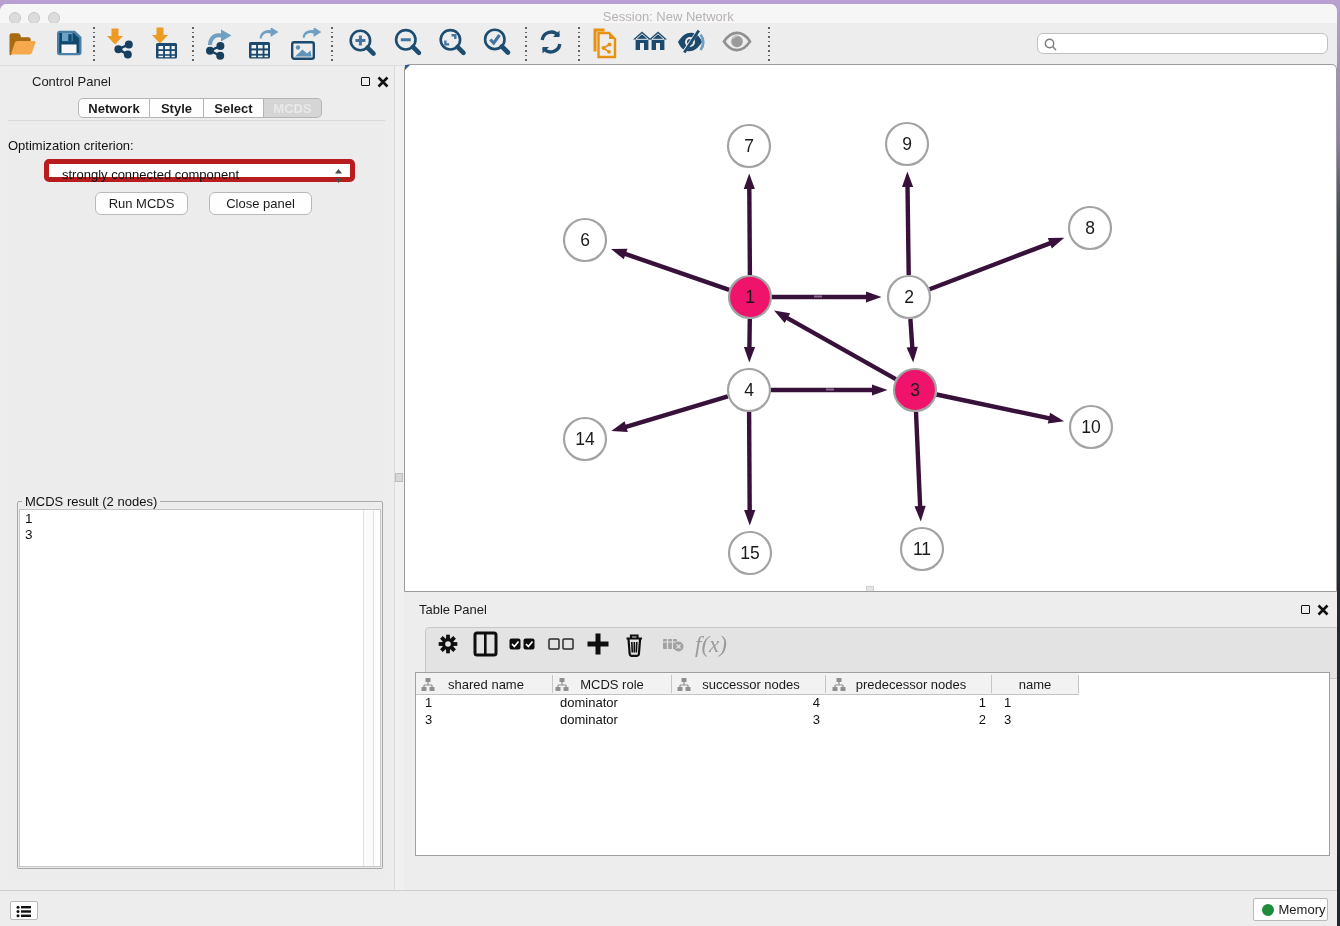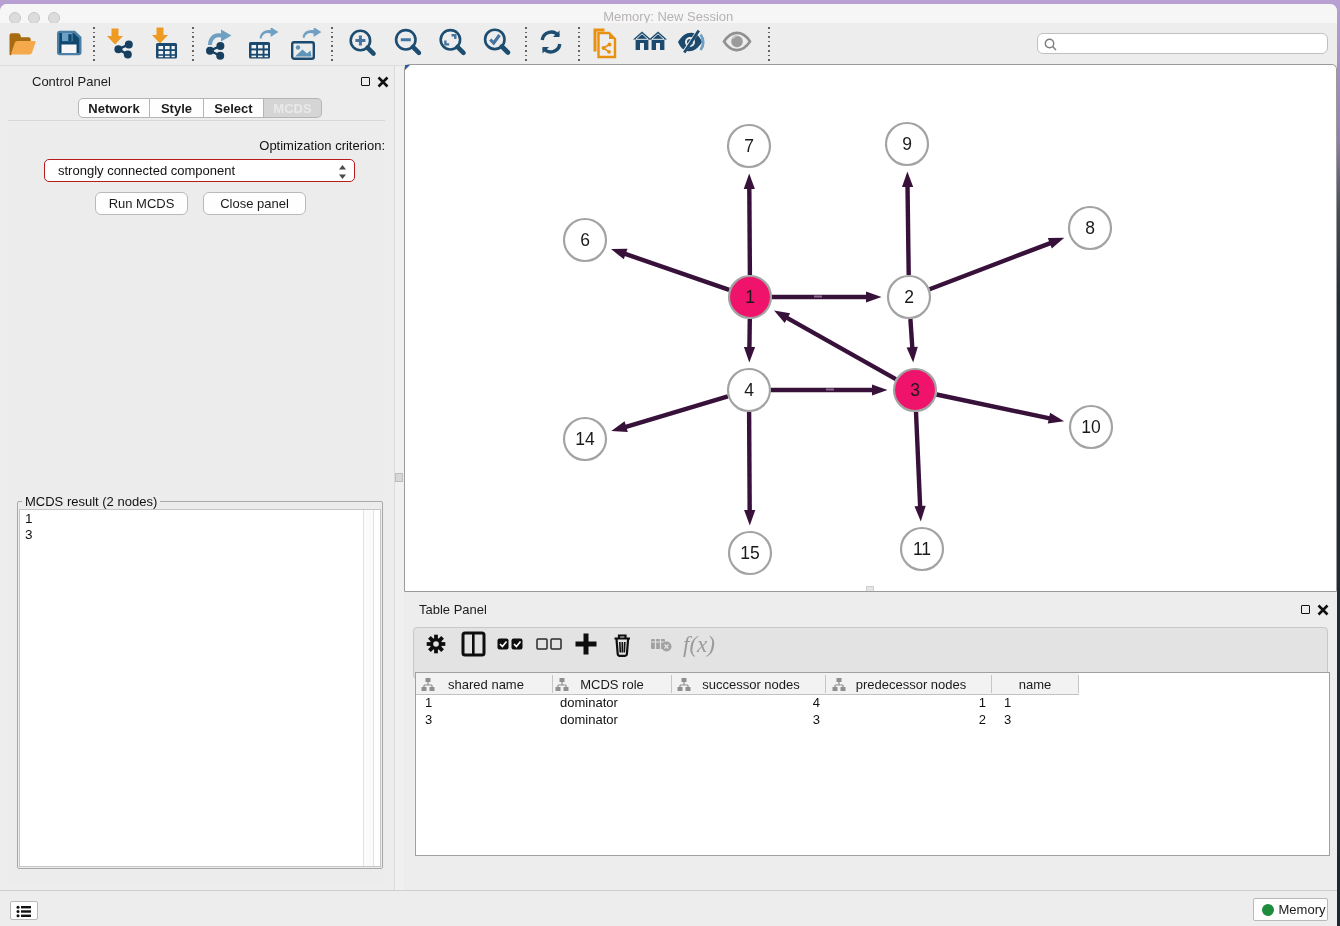--- a/index.html
+++ b/index.html
@@ -51,21 +51,21 @@
   font-size:13px; color:#1b1b1b; text-align:center; }
 </style>
 </head>
 <body>
 <div id="backdrop" class="abs"></div>
 <div id="mainwin" class="abs">
   <div id="titlebar" class="abs">
     <div class="light" style="left:8.5px;"></div>
     <div class="light" style="left:27.5px;"></div>
     <div class="light" style="left:47.5px;"></div>
-    <div id="wintitle">Memory: New Session</div>
+    <div id="wintitle">Session: New Network</div>
   </div>
   <div id="toolbar" class="abs">
     <svg class="ticon" style="left:7px" width="32" height="36" viewBox="0 0 32 36">
       <path d="M2.5 29.5 V10.5 q0 -2.2 2.2 -2.2 h6.3 q1.9 0 2.4 1.8 l0.6 2.1 h7.6 q2.1 0 2.1 2.1 v3.1 h-12.3 q-2.6 0 -3.4 2.5 l-3.2 9.2 q-0.3 0.9 -1.2 1.5 Z" fill="#a96b10"></path>
       <path d="M5.3 29.5 q-1.5 0 -1 -1.5 l3.6 -10.4 q0.6 -1.7 2.4 -1.7 h17.2 q1.5 0 1 1.5 L25 27.8 q-0.6 1.7 -2.4 1.7 Z" fill="#f5a94c"></path>
     </svg>
     <svg class="ticon" style="left:54px" width="32" height="36" viewBox="0 0 32 36">
       <path d="M3 8.5 a2.8 2.8 0 0 1 2.8 -2.8 H21 L27.5 12 V27.5 a2.8 2.8 0 0 1 -2.8 2.8 H5.8 A2.8 2.8 0 0 1 3 27.5 Z" fill="#4d80a6"></path>
       <path d="M5.3 8 h14.5 l5.4 5.5 V28 H5.3 Z" fill="#11486d"></path>
       <rect x="8" y="8" width="10.5" height="8.2" fill="#6ba1c6"></rect>
@@ -211,30 +211,30 @@
         <path d="M1.5 1.5 L10.5 10.5 M10.5 1.5 L1.5 10.5" stroke="#111" stroke-width="2.6"></path>
       </svg>
     </div>
     <div class="tabrow" style="left:78px; top:32px;">
       <div class="tab first" style="width:72px">Network</div>
       <div class="tab" style="width:54px">Style</div>
       <div class="tab" style="width:60px">Select</div>
       <div class="tab last sel" style="width:58px">MCDS</div>
     </div>
     <div id="cpanel-body">
-      <div class="abs" style="left:0; top:17px; width:100%; text-align:right; font-size:13px; color:#111;">Optimization criterion:</div>
-      <div class="abs" style="left:36px; top:38px; width:311px; height:23px; background:#fff; border:1px solid #b91c1c; border-radius:5px;">
+      <div class="abs" style="left:0; top:17px; width:100%; text-align:left; font-size:13px; color:#111;">Optimization criterion:</div>
+      <div class="abs" style="left:36px; top:38px; width:311px; height:23px; background:#fff; border:5px solid #b91c1c; border-radius:5px;">
         <span style="position:absolute; left:13px; top:3px; font-size:13px; color:#111;">strongly connected component</span>
         <svg style="position:absolute; right:6px; top:3.5px;" width="11" height="16" viewBox="0 0 11 16">
           <path d="M5.5 1 L9 5.5 H2 Z" fill="#4a4a4a"></path>
           <path d="M5.5 15 L2 10.5 H9 Z" fill="#4a4a4a"></path>
         </svg>
       </div>
       <div class="btn" style="left:87px; top:71px; width:93px; height:23px; line-height:21px; border-radius:6px;">Run MCDS</div>
-      <div class="btn" style="left:195px; top:71px; width:103px; height:23px; line-height:21px; border-radius:6px;">Close panel</div>
+      <div class="btn" style="left:201px; top:71px; width:103px; height:23px; line-height:21px; border-radius:6px;">Close panel</div>
 
       <div class="abs" style="left:9px; top:380px; width:366px; height:368px; border:1px solid #a9a9a9; border-radius:2px;"></div>
       <div class="abs" style="left:14px; top:373px; font-size:13px; color:#111; background:#ececec; padding:0 3px;">MCDS result (2 nodes)</div>
       <div class="abs" style="left:11px; top:388px; width:362px; height:358px; background:#fff; border:1px solid #c6c6c6;">
         <div style="position:absolute; left:5px; top:1px; font-size:13.5px; color:#111; line-height:16px;">1<br>3</div>
         <div style="position:absolute; right:6px; top:0; width:11px; height:100%; background:#fbfbfb; border-left:1px solid #e2e2e2; border-right:1px solid #e2e2e2;"></div>
       </div>
     </div>
   </div>
 
@@ -308,21 +308,21 @@
     </svg>
     <div class="abs" style="left:461px; bottom:0px; width:8px; height:5px; background:#e6e6e6; border:1px solid #cfcfcf; border-bottom:none;"></div>
   </div>
   <div class="abs" style="left:404px; top:588px; width:933px; height:6px; background:#ededed;"></div>
   <div id="tpanel" class="abs">
     <span style="position:absolute; left:15px; top:4px; font-size:13px; color:#1d1d1d;">Table Panel</span>
     <div class="float-sq" style="left:897px; top:7px;"></div>
     <svg style="position:absolute;left:913px;top:6px" width="12" height="12" viewBox="0 0 12 12">
       <path d="M1.5 1.5 L10.5 10.5 M10.5 1.5 L1.5 10.5" stroke="#111" stroke-width="2.6"></path>
     </svg>
-    <div class="abs" style="left:9px; top:29px; width:915px; height:52px; background:#e3e3e3; border:1px solid #c8c8c8; border-radius:4px;">
+    <div class="abs" style="left:21px; top:29px; width:915px; height:52px; background:#e3e3e3; border:1px solid #c8c8c8; border-radius:4px;">
       <svg class="abs" style="left:0;top:0" width="330" height="32" viewBox="0 0 330 32">
         <g fill="#0e0e0e">
           <g transform="translate(22,16)">
             <circle r="6"></circle>
             <g>
                 <rect x="-1.9" y="-9.3" width="3.8" height="18.6"></rect>
                <rect x="-1.9" y="-9.3" width="3.8" height="18.6" transform="rotate(45)"></rect>
                <rect x="-1.9" y="-9.3" width="3.8" height="18.6" transform="rotate(90)"></rect>
                <rect x="-1.9" y="-9.3" width="3.8" height="18.6" transform="rotate(135)"></rect>
               </g>

